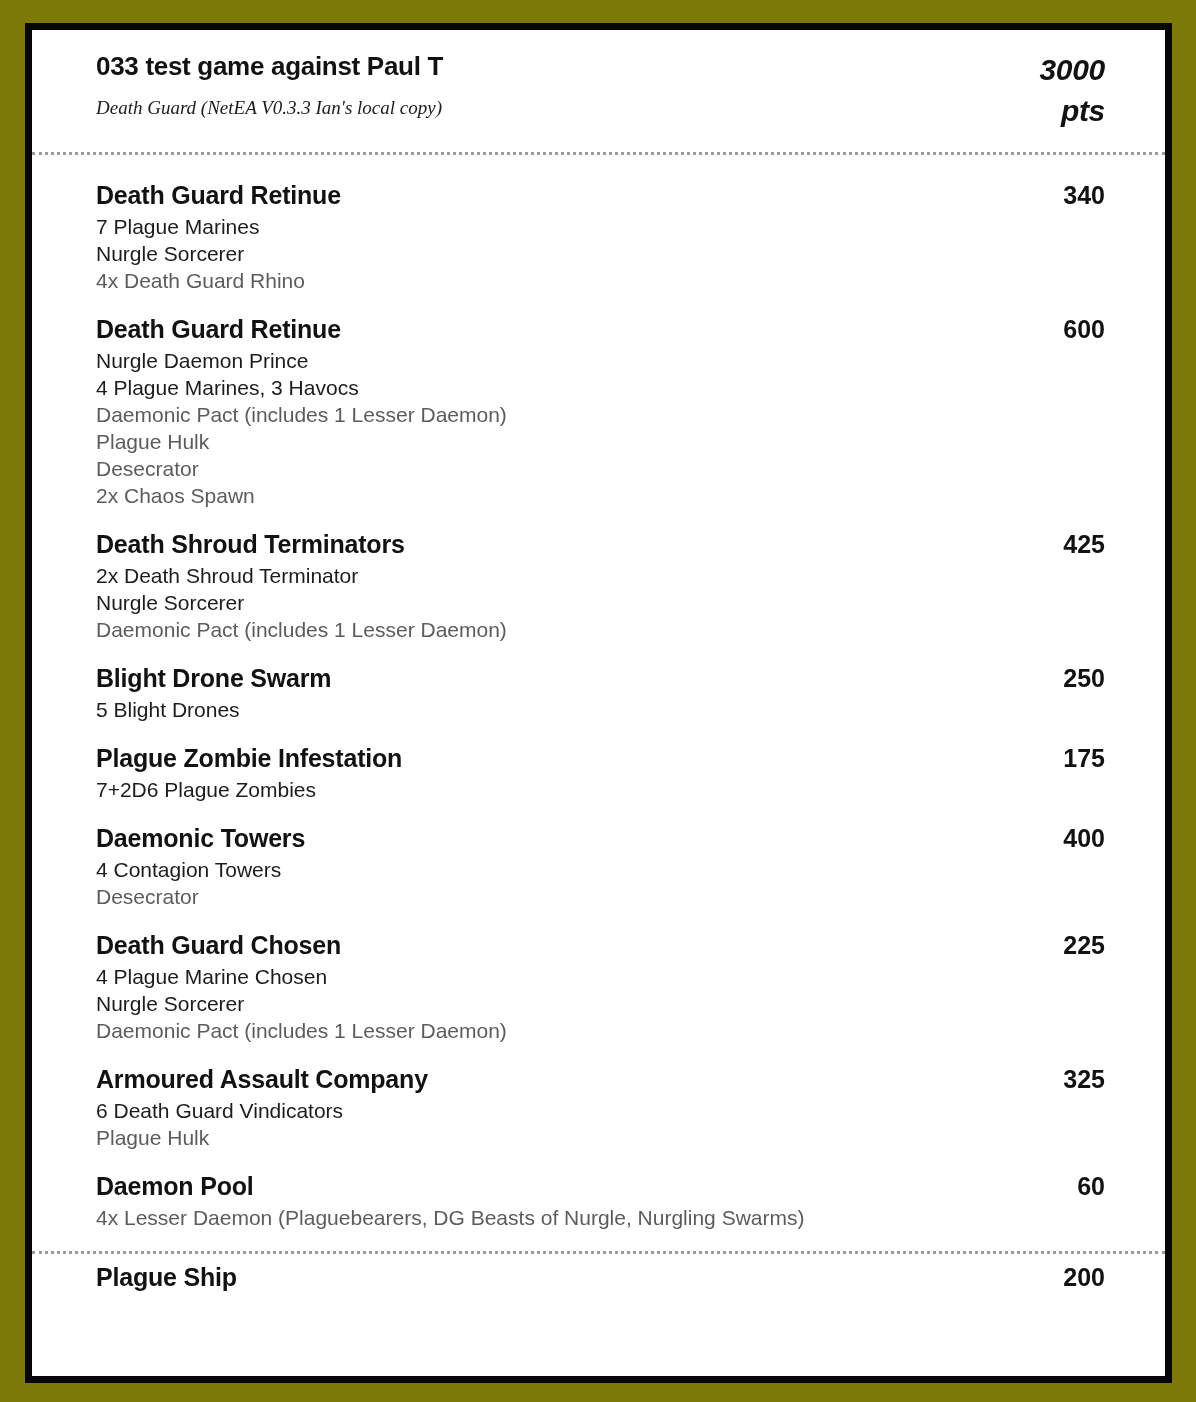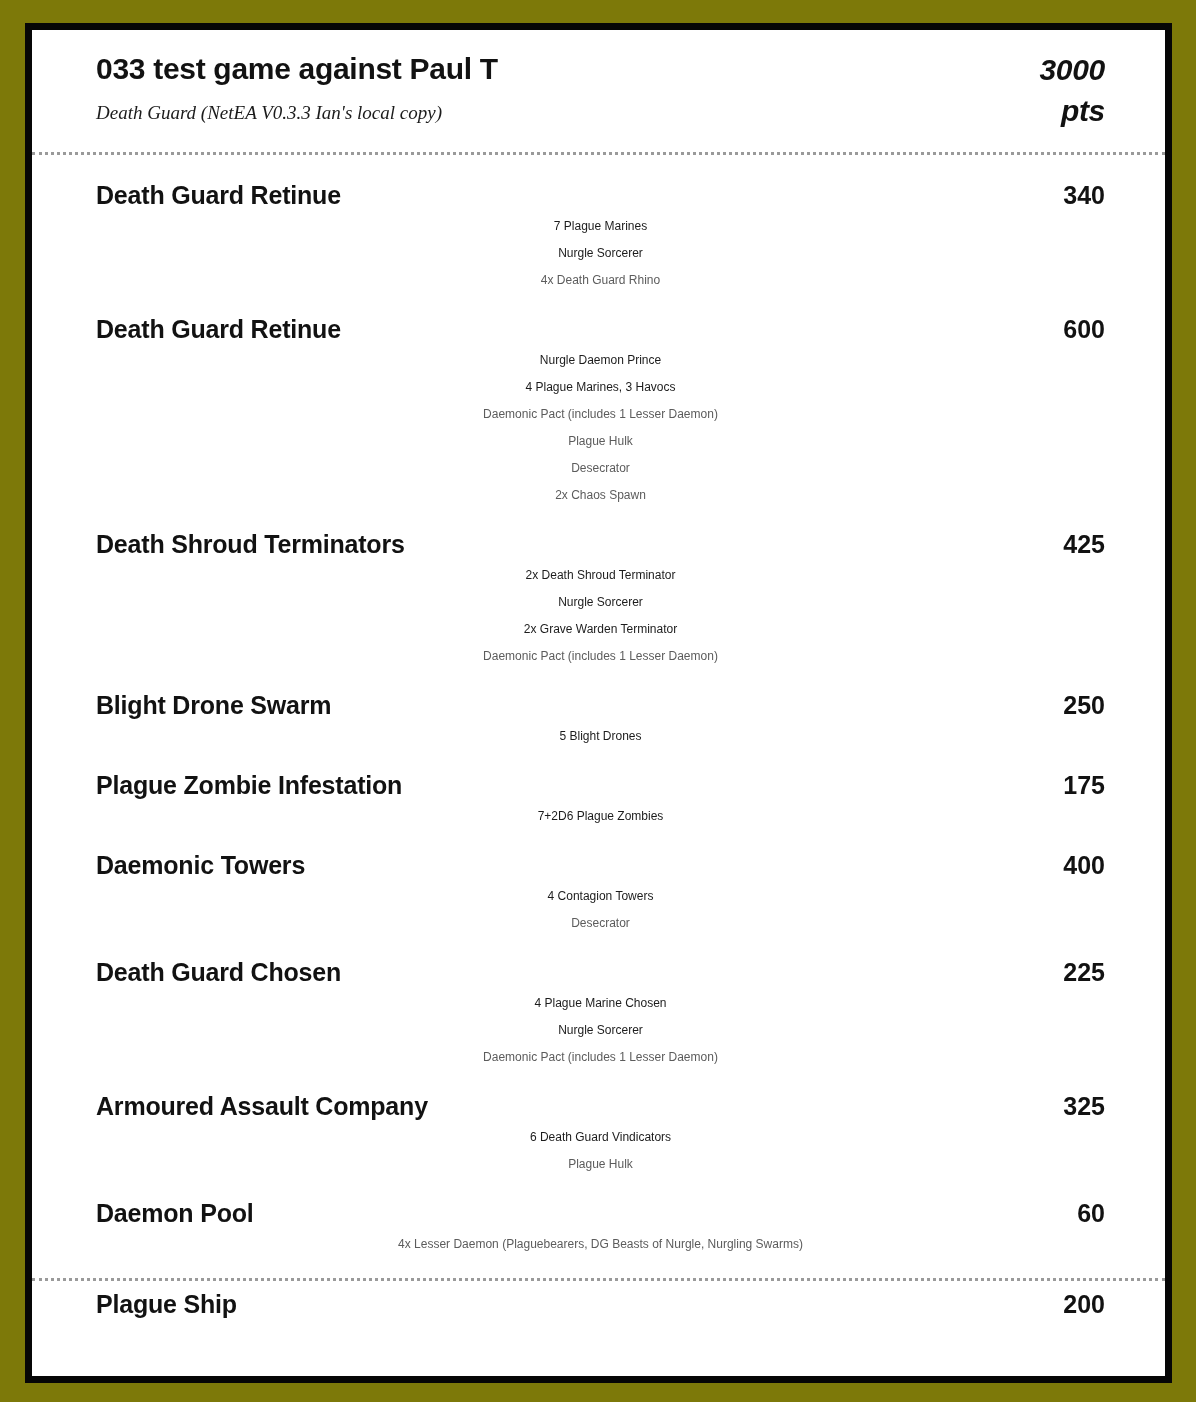--- a/index.html
+++ b/index.html
@@ -17,21 +17,21 @@
     border: 7px solid #060606;
     padding: 22px 60px 0 64px;
     overflow: hidden;
   }
   .doc-header {
     display: flex;
     justify-content: space-between;
     align-items: flex-start;
   }
   .doc-title {
-    font-size: 30px;
+    font-size: 26px;
     font-weight: bold;
     color: #121212;
     line-height: 1.15;
     letter-spacing: -0.3px;
   }
   .doc-subtitle {
     margin-top: 15px;
     font-size: 19px;
     font-style: italic;
     color: #1c1c1c;
@@ -72,24 +72,23 @@
     letter-spacing: -0.2px;
   }
   .f-pts {
     font-size: 25px;
     font-weight: bold;
     color: #121212;
     line-height: 31px;
   }
   .f-units { margin-top: 2px; }
   .unit-line {
-    font-size: 12px;
+    font-size: 21px;
     color: #1c1c1c;
     line-height: 27px;
-    text-align: center;
   }
   .unit-line.muted { color: #5c5c5c; }
   .ship-block { margin-top: 8px; }
 </style>
 </head>
 <body>
 
 <div class="paper">
 
   <div class="doc-header">
@@ -131,21 +130,20 @@
   </div>
 
   <div class="formation">
     <div class="f-head">
       <span class="f-name">Death Shroud Terminators</span>
       <span class="f-pts">425</span>
     </div>
     <div class="f-units">
           <div class="unit-line">2x Death Shroud Terminator</div>
           <div class="unit-line">Nurgle Sorcerer</div>
-          <div class="unit-line">2x Grave Warden Terminator</div>
           <div class="unit-line muted">Daemonic Pact (includes 1 Lesser Daemon)</div>
         </div>
   </div>
 
   <div class="formation">
     <div class="f-head">
       <span class="f-name">Blight Drone Swarm</span>
       <span class="f-pts">250</span>
     </div>
     <div class="f-units">

